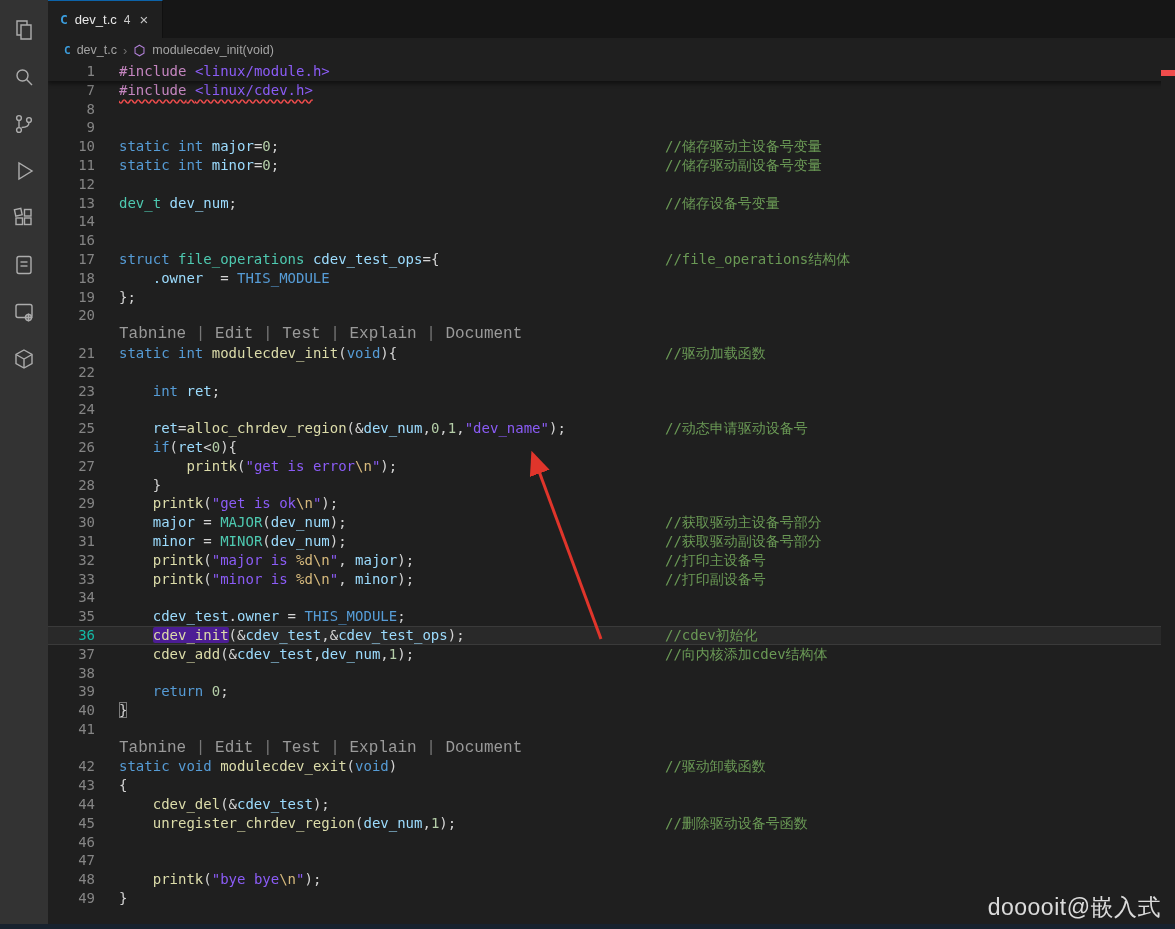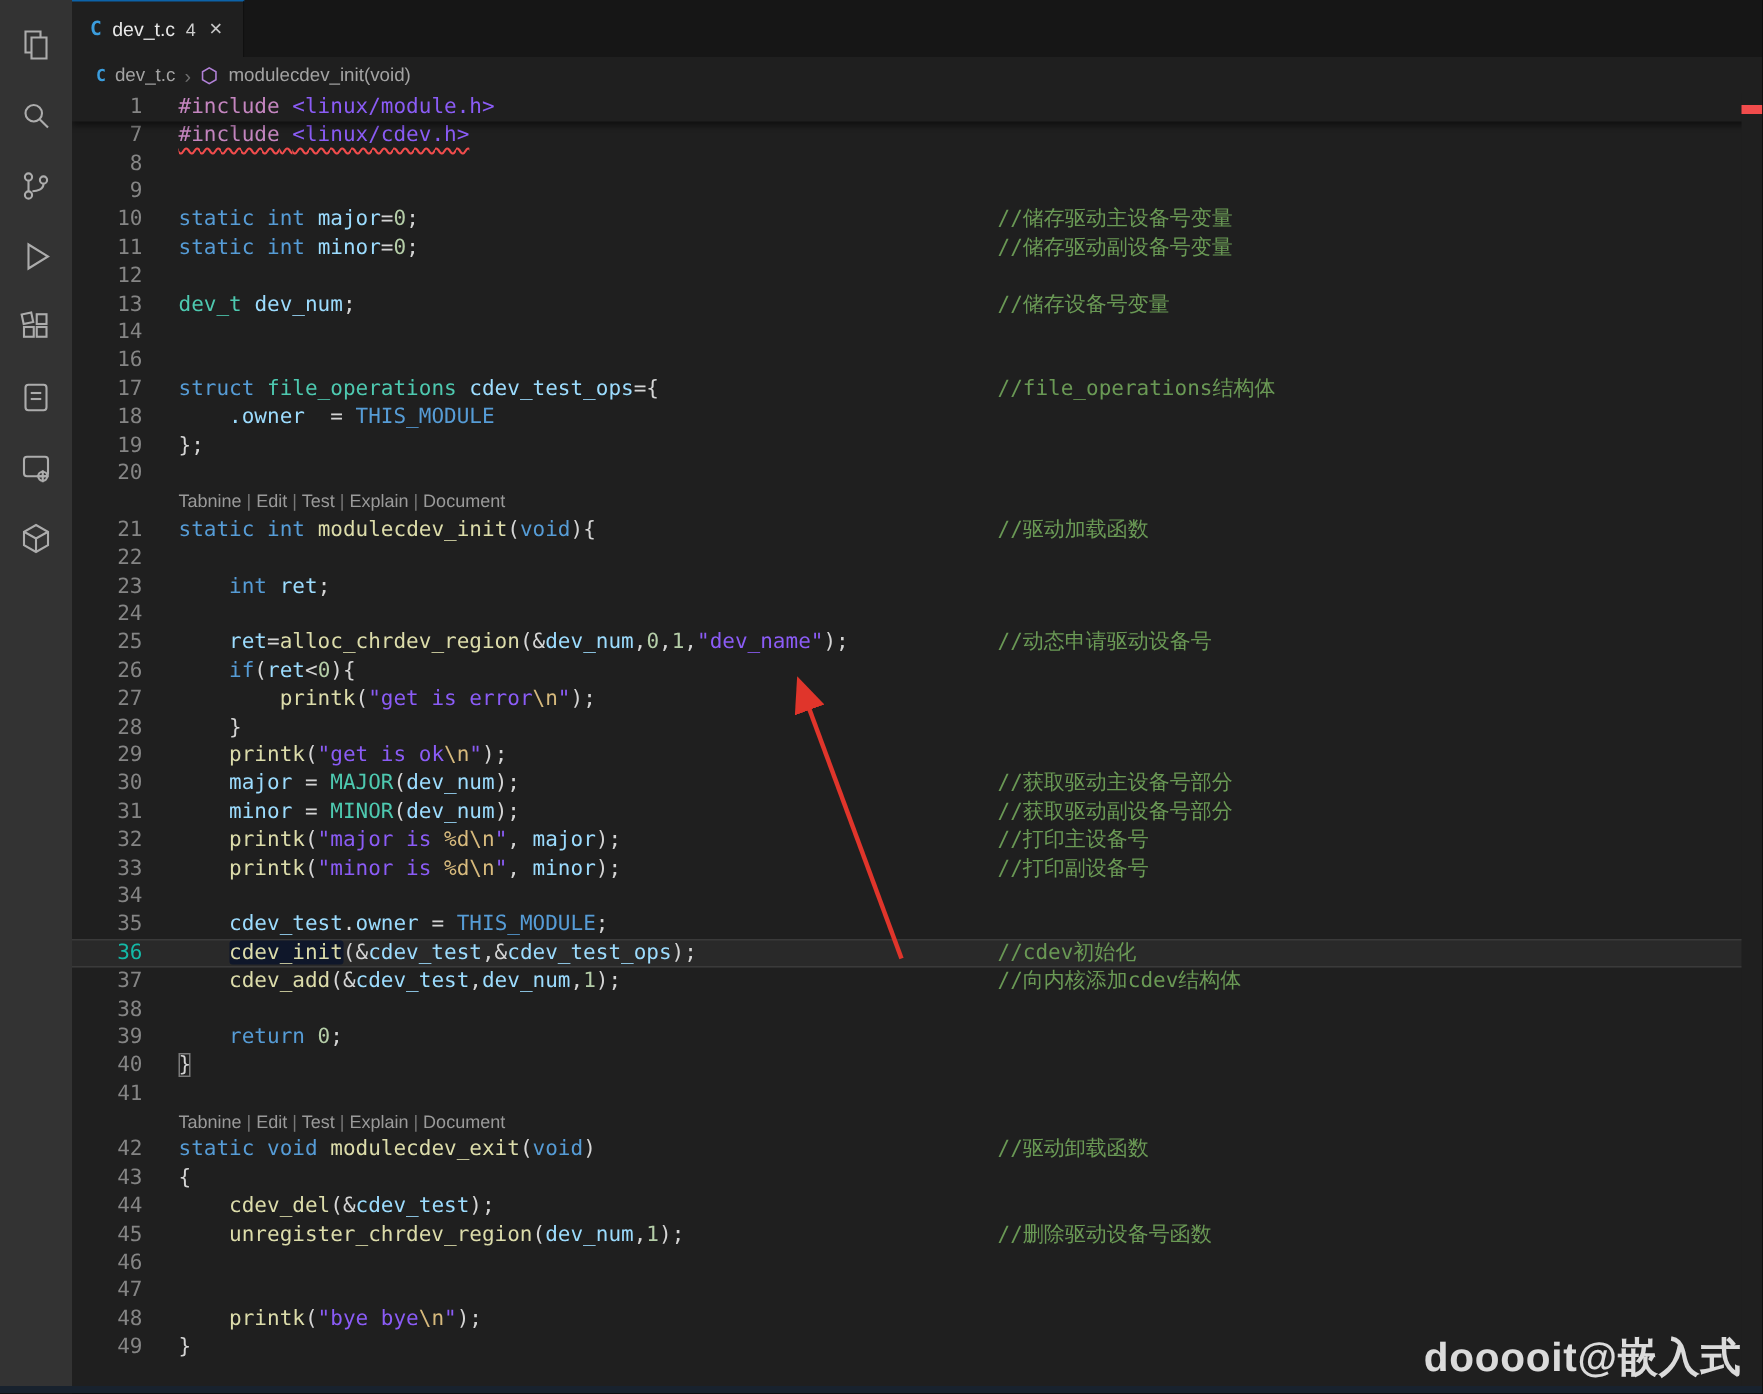--- a/index.html
+++ b/index.html
@@ -39,46 +39,46 @@
   .editor {
     position:absolute; left:48px; top:62px; right:0; bottom:5px;
     font-family:"DejaVu Sans Mono", monospace; font-size:14px; overflow:hidden; background:#1f1f1f;
   }
   .row { display:flex; height:18.8px; line-height:18.8px; white-space:pre; }
   .row.sticky { position:relative; z-index:3; background:#1f1f1f; box-shadow:0 3px 4px rgba(0,0,0,.45); }
   .row.current { background:#292929; box-shadow:inset 0 1px 0 #3a3a3a, inset 0 -1px 0 #3a3a3a; }
   .ln { flex:none; width:47px; text-align:right; color:#858585; user-select:none; }
   .ln.active { color:#14b8a6; }
   .code { flex:1; position:relative; margin-left:24px; white-space:pre; color:#d4d4d4; }
-  .code.lens { font-family:Liberation Sans, sans-serif; font-size:12px; color:#9a9a9a; line-height:18.8px; }
+  .code.lens { font-family:Liberation Mono, monospace; font-size:16px; color:#9a9a9a; line-height:18.8px; }
   .lenslink { cursor:pointer; color:#9a9a9a; }
   .sep { color:#777; }
   .tk-pp  { color:#c586c0;text-align:center; }
   .tk-kw  { color:#569cd6; }
   .tk-type{ color:#4ec9b0; }
   .tk-fn  { color:#dcdcaa; }
   .tk-var { color:#9cdcfe; }
   .tk-str { color:#8b5cf6; }
   .tk-esc { color:#d7ba7d; }
   .tk-num { color:#b5cea8; }
   .tk-pl  { color:#d4d4d4; }
   .tk-cmt { color:#6a9955; }
   .comment-col { position:absolute; left:546px; top:0; color:#6a9955; }
   .squiggle { text-decoration-line:underline; text-decoration-style:wavy; text-decoration-color:#f14c4c; text-underline-offset:4px; }
-  .wordsel { background:#0f172a; border-radius:2px; }
+  .wordsel { background:#4c1d95; border-radius:2px; }
   .bracketbox { outline:1px solid #7a7a7a; outline-offset:-1px; }
   
   .overview-ruler { position:absolute; right:0; top:62px; width:14px; bottom:5px; background:#1f1f1f; z-index:20; cursor:pointer; }
   .ruler-error { position:absolute; right:0; top:8px; width:14px; height:6px; background:#f14c4c; }
   
   .bottom-strip { position:absolute; left:0; right:0; bottom:0; height:5px; background:#18222e; z-index:30; }
   
   .watermark {
     position:absolute; right:14px; bottom:6px; z-index:40;
-    color:rgba(235,235,235,.92); font-size:27px; font-weight:bold; letter-spacing:.5px;
+    color:rgba(235,235,235,.92); font-size:23px; font-weight:normal; letter-spacing:.5px;
   }
   
   .arrow-overlay { position:absolute; left:0; top:0; width:1175px; height:929px; pointer-events:none; z-index:50; }
 </style>
 </head>
 <body>
 
 <div class="window">
 
   <div class="activitybar">

